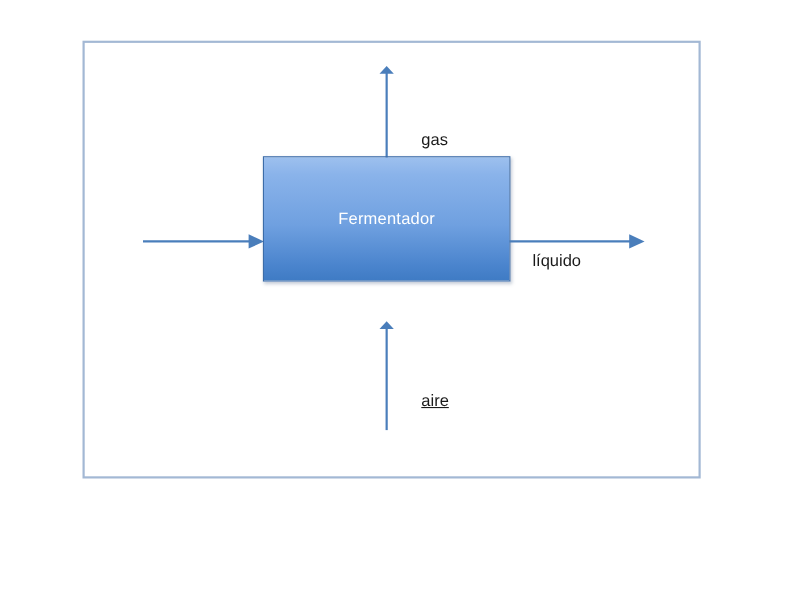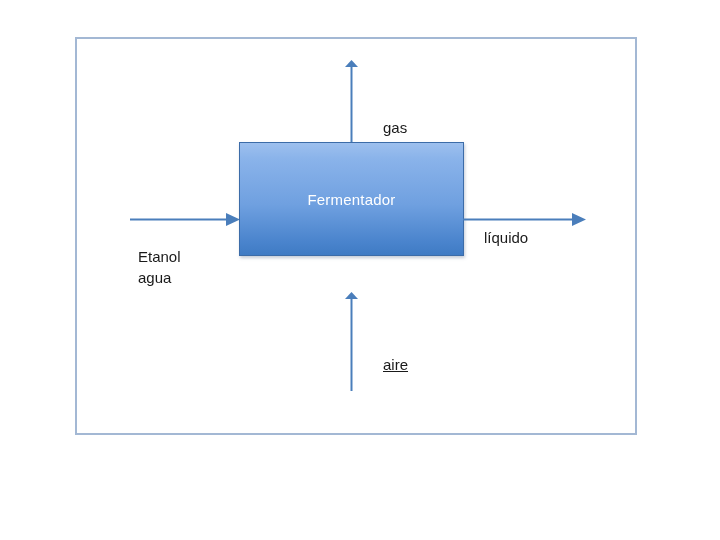--- a/index.html
+++ b/index.html
@@ -86,21 +86,20 @@
 
   <div class="slide-frame"></div>
 
   <div class="arrow arrow-feed" style="left:130px; top:211px;">
     <svg width="112" height="17" viewBox="0 0 112 17" aria-hidden="true">
       <line x1="0" y1="8.5" x2="98" y2="8.5" stroke="#4a7ebb" stroke-width="2"></line>
       <polygon points="96,2 110,8.5 96,15" fill="#4a7ebb"></polygon>
     </svg>
   </div>
 
-  <div class="label lbl-feed"><span>Etanol</span><br><span>agua</span></div>
 
   <div class="arrow arrow-gas" style="left:343px; top:61px;">
     <svg width="17" height="83" viewBox="0 0 17 83" aria-hidden="true">
       <line x1="8.5" y1="83" x2="8.5" y2="4" stroke="#4a7ebb" stroke-width="2"></line>
       <polygon points="2,6 8.5,-1 15,6" fill="#4a7ebb"></polygon>
     </svg>
   </div>
 
   <div class="label lbl-gas">gas</div>
 

